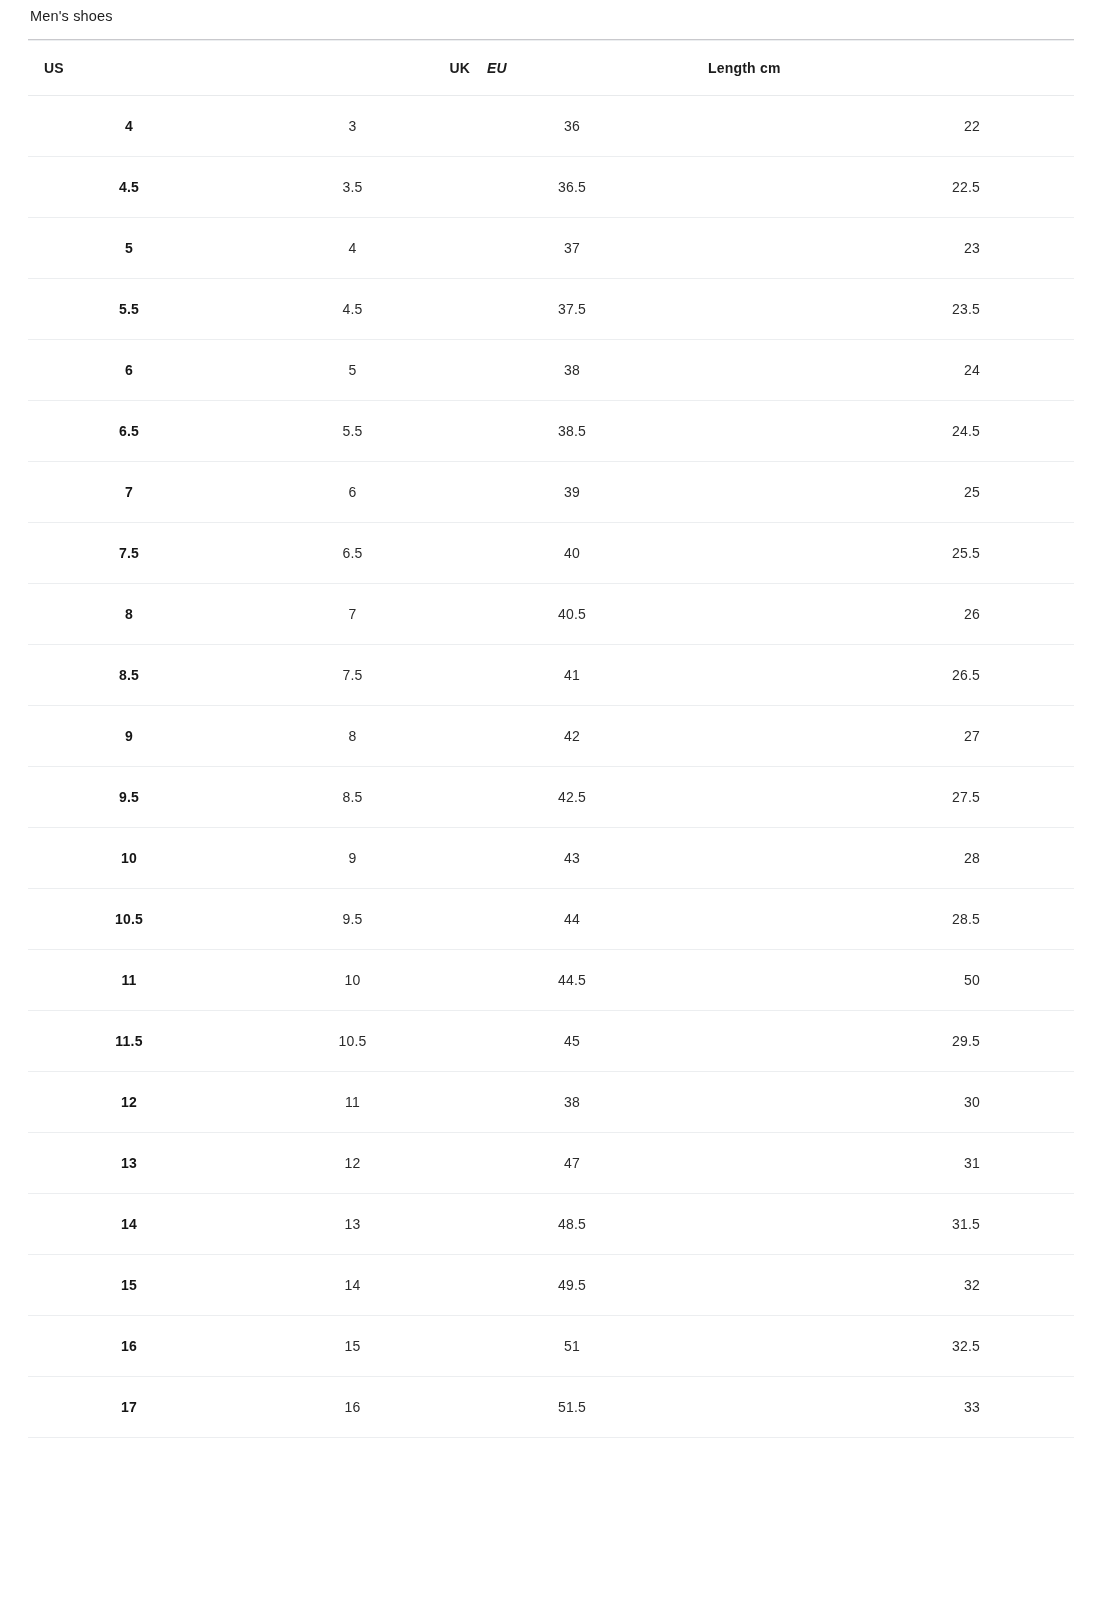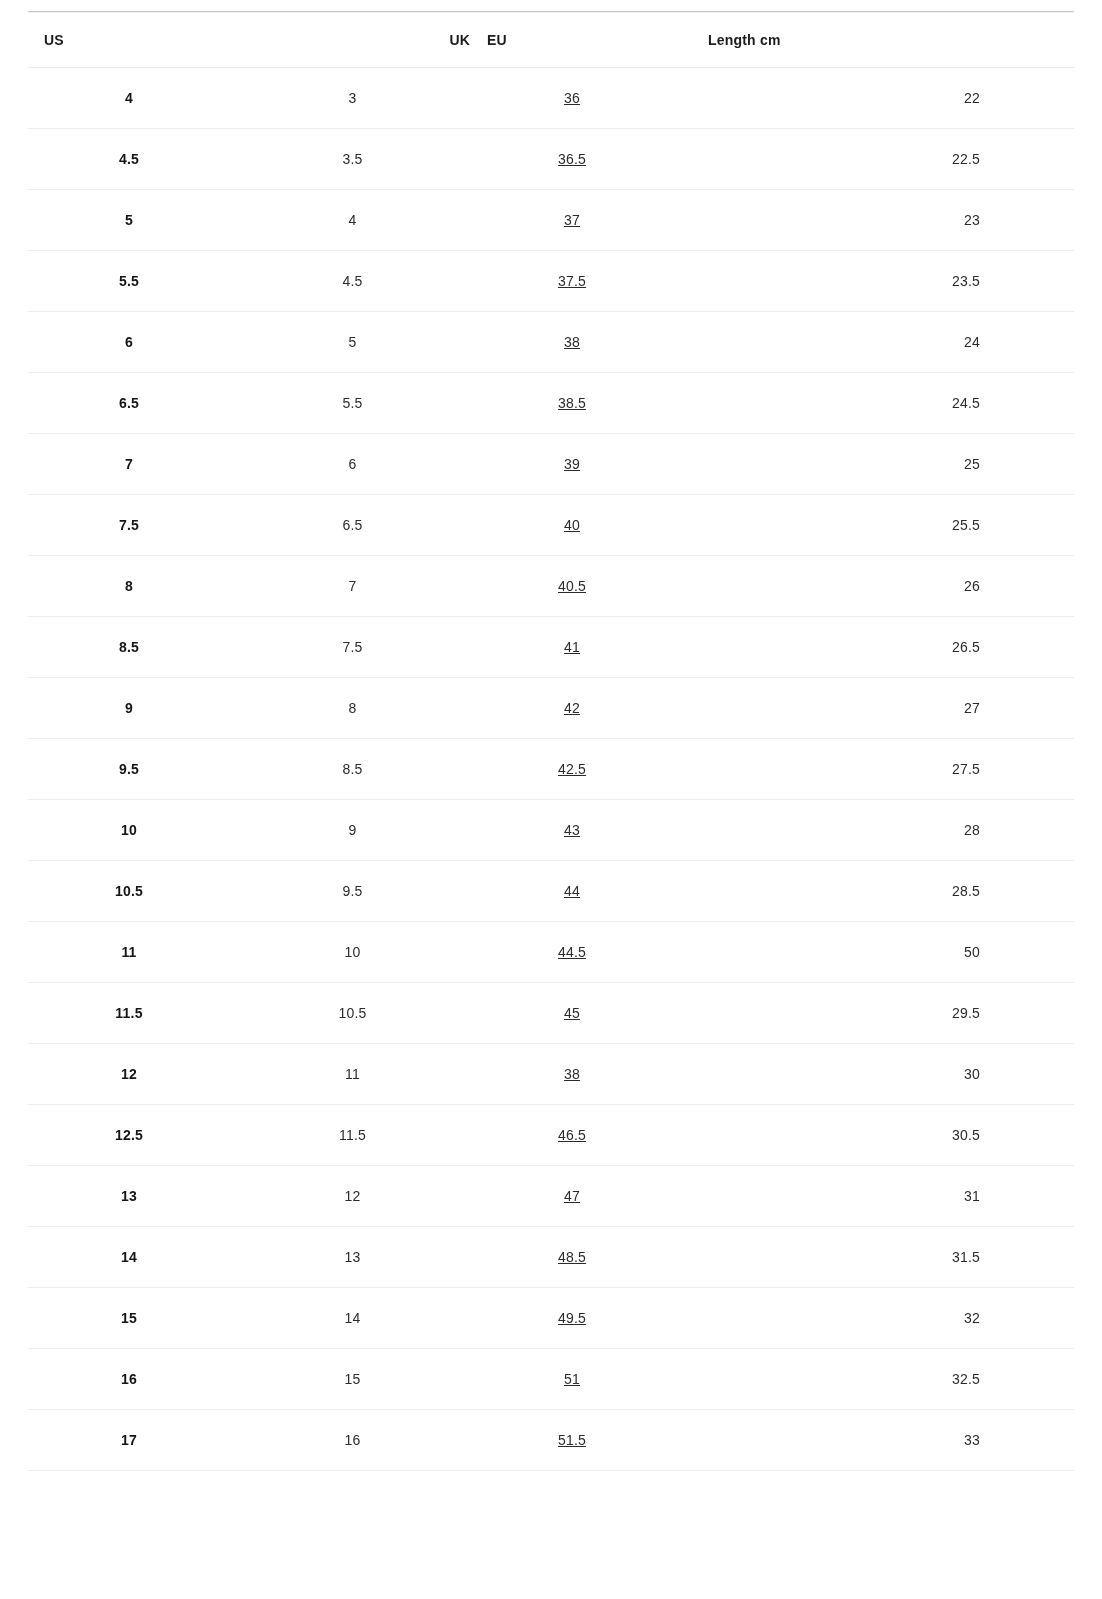--- a/index.html
+++ b/index.html
@@ -69,51 +69,52 @@
     text-align: left;
     vertical-align: middle;
     font-size: 14px;
     font-weight: 700;
     color: #1c1c1c;
     letter-spacing: 0.2px;
     white-space: nowrap;
   }
   thead tr.header-row th.h-us     { padding-left: 16px; }
   thead tr.header-row th.h-uk     { padding-left: 18px; text-align: right; }
-  thead tr.header-row th.h-eu     { padding-left: 17px; }
+  thead tr.header-row th.h-eu     { padding-left: 17px; font-style: italic; }
   thead tr.header-row th.h-length { padding-left: 17px; }
 
   tbody tr.data-row td {
     height: 61px;
     border-bottom: 1px solid #eceef0;
     text-align: center;
     vertical-align: middle;
     font-size: 14px;
     font-weight: 400;
     color: #2b2b2b;
     letter-spacing: 0.2px;
     white-space: nowrap;
   }
   tbody tr.data-row td.cell-us {
     font-weight: 700;
     color: #151515;
   }
   
   tbody tr.data-row td.cell-us     { padding-right: 20px; }
   tbody tr.data-row td.cell-uk     { padding-right: 15px; }
-  tbody tr.data-row td.cell-eu     { padding-right: 18px; text-decoration: underline; }
+  tbody tr.data-row td.cell-eu     { padding-right: 18px; }
   tbody tr.data-row td.cell-length { padding-right: 94px; text-align: right; }
 
   thead tr.header-row th.h-us     { padding-left: 16px; margin-top: 28px; }
 </style>
 </head>
 <body>
 
 <div class="size-chart-root">
 
+  <div class="chart-title">Men's shoes</div>
 
   <div class="table-wrap">
 
     <div class="rule-top"></div>
 
     <table class="size-table">
       <colgroup>
         <col class="c-us">
         <col class="c-uk">
         <col class="c-eu">
@@ -224,26 +225,20 @@
             <td class="cell-eu">45</td>
             <td class="cell-length">29.5</td>
           </tr>
           <tr class="data-row">
             <td class="cell-us">12</td>
             <td class="cell-uk">11</td>
             <td class="cell-eu">38</td>
             <td class="cell-length">30</td>
           </tr>
           <tr class="data-row">
-            <td class="cell-us">12.5</td>
-            <td class="cell-uk">11.5</td>
-            <td class="cell-eu">46.5</td>
-            <td class="cell-length">30.5</td>
-          </tr>
-          <tr class="data-row">
             <td class="cell-us">13</td>
             <td class="cell-uk">12</td>
             <td class="cell-eu">47</td>
             <td class="cell-length">31</td>
           </tr>
           <tr class="data-row">
             <td class="cell-us">14</td>
             <td class="cell-uk">13</td>
             <td class="cell-eu">48.5</td>
             <td class="cell-length">31.5</td>

